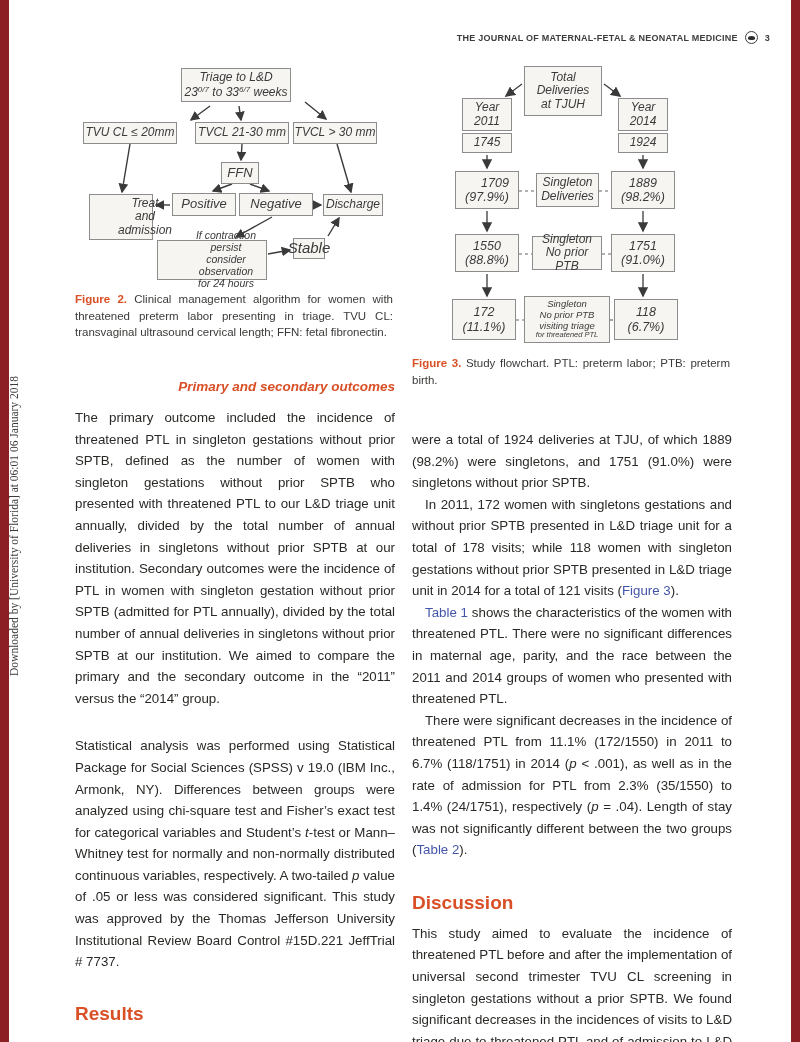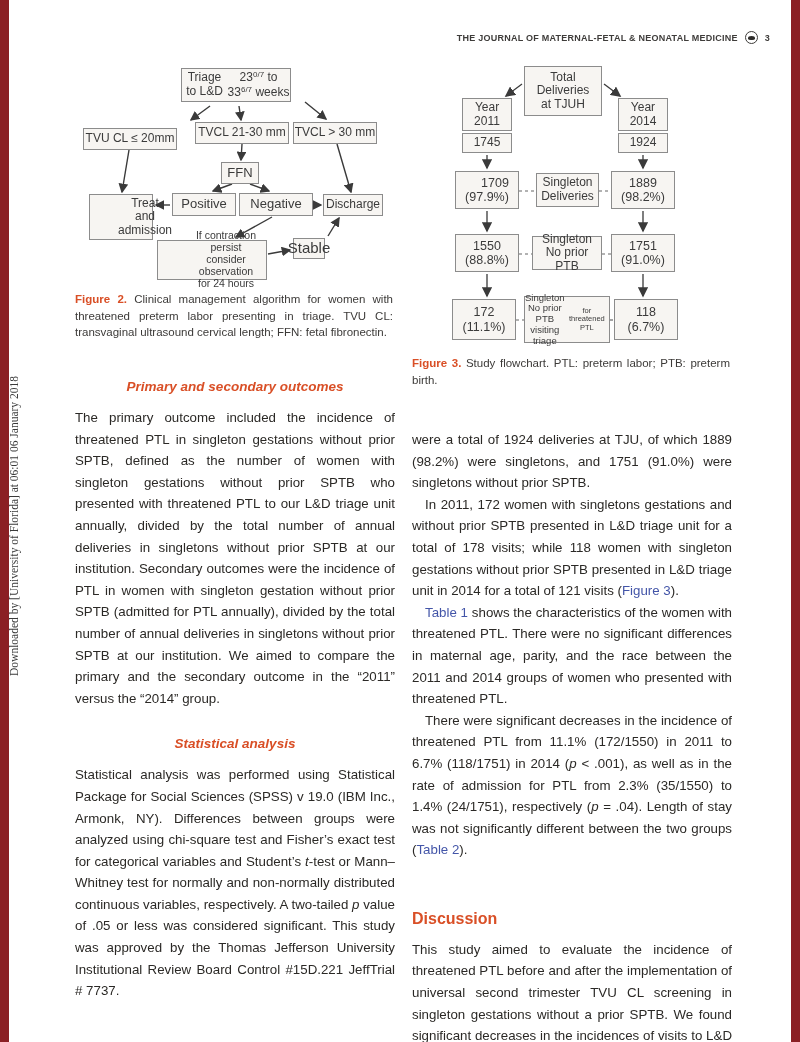--- a/index.html
+++ b/index.html
@@ -27,37 +27,37 @@
     transform:rotate(-90deg); transform-origin:0 0;
     font-family:"Liberation Serif", serif; font-size:11.5px; color:#3a3a3a;
     text-align:center;
   }
 
   
   .fig { position:absolute; }
   .fig svg.wires { position:absolute; left:0; top:0; }
   .box {
     position:absolute; border:1px solid #8c8c8c; background:#f7f5f2; color:#3b3b3b;
-    display:flex; flex-direction:row; align-items:center; justify-content:center;
-    text-align:center; white-space:pre-line; font-size:12px; line-height:1.13;
+    display:flex; flex-direction:column; align-items:center; justify-content:center;
+    text-align:center; white-space:pre-line; font-size:12px; line-height:1.13;font-style:italic;
   }
   .sup { font-size:8px; vertical-align:4px; }
 
   
   .caption {
     position:absolute; font-size:11.5px; line-height:16.5px; color:#3c3a38;
     text-align:justify;
   }
   .cap-label { color:#d94f26; font-weight:bold; }
 
   .col { position:absolute; width:320px; text-align:justify; font-size:13.3px; line-height:21.6px; color:#2b2926; }
   .col-left { left:75px; top:378px; }
   .col-right { left:412px; top:429px; }
-  h3.sub { color:#d94f26; font-style:italic; font-weight:bold; font-size:13.5px; line-height:18px; margin-bottom:11px; text-align:center; }
-  h2.sec { color:#d94f26; font-weight:bold; font-size:16px; line-height:18px; margin-bottom:11px; text-align:left;margin-top:16px; }
+  h3.sub { color:#d94f26; font-style:italic; font-weight:bold; font-size:13.5px; line-height:18px; margin-bottom:11px; text-align:right; }
+  h2.sec { color:#d94f26; font-weight:bold; font-size:19px; line-height:18px; margin-bottom:11px; text-align:left; }
   .gap { height:26px; }
   .ind { text-indent:13px; }
   .link { color:#4355a8; }
 </style>
 </head>
 <body>
 
 <div class="page">
   <div class="edge left"></div>
   <div class="edge right"></div>
@@ -92,21 +92,21 @@
         <line x1="262" y1="78" x2="276" y2="126" marker-end="url(#ah2)"></line>
         <line x1="197" y1="151" x2="161" y2="171" marker-end="url(#ah2)"></line>
         <line x1="193" y1="188" x2="215" y2="184" marker-end="url(#ah2)"></line>
         <line x1="253" y1="170" x2="264" y2="152" marker-end="url(#ah2)"></line>
       </g>
     </svg>
     <div class="box" style="left:106px; top:2px; width:110px; height:34px;">
       <div>Triage to L&amp;D</div>
       <div><span>23</span><span class="sup">0/7</span><span> to 33</span><span class="sup">6/7</span><span> weeks</span></div>
     </div>
-    <div class="box" style="left:8px;   top:56px; width:94px; height:22px;margin-top:6px;">TVU CL ≤ 20mm</div>
+    <div class="box" style="left:8px;   top:56px; width:94px; height:22px;">TVU CL ≤ 20mm</div>
     <div class="box" style="left:120px; top:56px; width:94px; height:22px;">TVCL 21-30 mm</div>
     <div class="box" style="left:218px; top:56px; width:84px; height:22px;">TVCL &gt; 30 mm</div>
     <div class="box" style="left:146px; top:96px; width:38px; height:22px; font-size:13px;">FFN</div>
     <div class="box" style="left:14px;  top:128px; width:64px; height:46px;padding-left:48px;">Treat
 and
 admission</div>
     <div class="box" style="left:97px;  top:127px; width:64px; height:23px; font-size:13px;">Positive</div>
     <div class="box" style="left:164px; top:127px; width:74px; height:23px; font-size:13px;">Negative</div>
     <div class="box" style="left:248px; top:128px; width:60px; height:22px;">Discharge</div>
     <div class="box" style="left:82px;  top:174px; width:110px; height:40px; font-size:10.5px;padding-left:28px;">If contraction persist
@@ -179,21 +179,20 @@
   </div>
 
   <div class="caption" style="left:412px; top:355px; width:318px;">
     <span class="cap-label">Figure 3.</span><span> Study flowchart. PTL: preterm labor; PTB: preterm birth.</span>
   </div>
 
   <div class="col col-left">
     <h3 class="sub">Primary and secondary outcomes</h3>
     <p>The primary outcome included the incidence of threatened PTL in singleton gestations without prior SPTB, defined as the number of women with singleton gestations without prior SPTB who presented with threatened PTL to our L&amp;D triage unit annually, divided by the total number of annual deliveries in singletons without prior SPTB at our institution. Secondary outcomes were the incidence of PTL in women with singleton gestation without prior SPTB (admitted for PTL annually), divided by the total number of annual deliveries in singletons without prior SPTB at our institution. We aimed to compare the primary and the secondary outcome in the “2011” versus the “2014” group.</p>
     <div class="gap"></div>
-    <h3 class="sub">Statistical analysis</h3>
     <p><span>Statistical analysis was performed using Statistical Package for Social Sciences (SPSS) v 19.0 (IBM Inc., Armonk, NY). Differences between groups were analyzed using chi-square test and Fisher’s exact test for categorical variables and Student’s </span><span style="font-style: italic;">t</span><span>-test or Mann–Whitney test for normally and non-normally distributed continuous variables, respectively. A two-tailed </span><span style="font-style: italic;">p</span><span> value of .05 or less was considered significant. This study was approved by the Thomas Jefferson University Institutional Review Board Control #15D.221 JeffTrial # 7737.</span></p>
     <div class="gap" style="height:32px;"></div>
     <h2 class="sec">Results</h2>
 
   </div>
 
   <div class="col col-right">
     <p>were a total of 1924 deliveries at TJU, of which 1889 (98.2%) were singletons, and 1751 (91.0%) were singletons without prior SPTB.</p>
     <p class="ind"><span>In 2011, 172 women with singletons gestations and without prior SPTB presented in L&amp;D triage unit for a total of 178 visits; while 118 women with singleton gestations without prior SPTB presented in L&amp;D triage unit in 2014 for a total of 121 visits (</span><span class="link">Figure 3</span><span>).</span></p>
     <p class="ind"><span class="link">Table 1</span><span> shows the characteristics of the women with threatened PTL. There were no significant differences in maternal age, parity, and the race between the 2011 and 2014 groups of women who presented with threatened PTL.</span></p>

